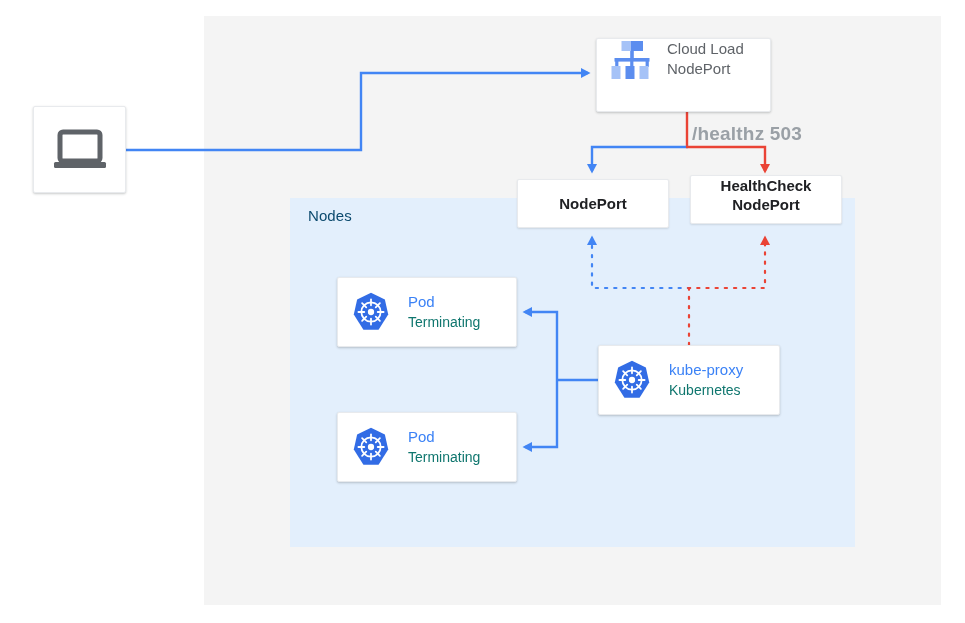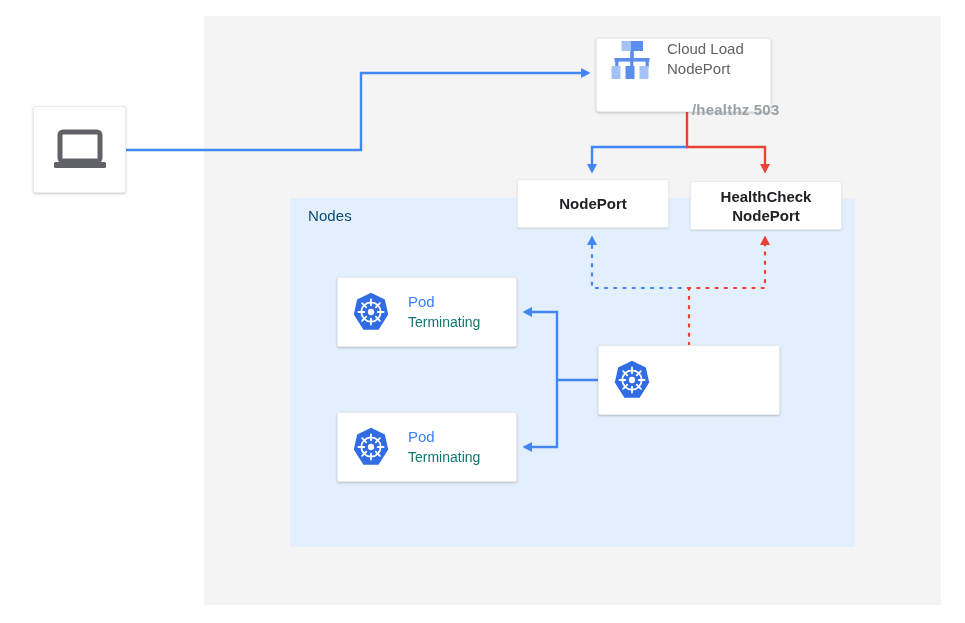--- a/index.html
+++ b/index.html
@@ -35,35 +35,35 @@
   
   #client-box{left:33px;top:106px;width:93px;height:87px;}
   #client-box .laptop{position:absolute;left:50%;top:50%;transform:translate(-50%,-50%);}
 
   
   #lb-box{left:596px;top:38px;width:175px;height:74px;display:flex;align-items:flex-start;padding-left:10px;}
   #lb-box .lbl{margin-left:14px;font-size:15px;line-height:20px;color:#5f6368;}
 
   
   #nodeport-box{left:517px;top:179px;width:152px;height:49px;display:flex;align-items:center;justify-content:center;}
-  #hc-box{left:690px;top:181px;width:152px;height:49px;display:flex;align-items:center;justify-content:center;}
+  #hc-box{left:690px;top:175px;width:152px;height:49px;display:flex;justify-content:center;}
   .np-text{font-size:15px;font-weight:bold;color:#202124;text-align:center;line-height:19px;}
 
   
   #pod1-box{left:337px;top:277px;width:180px;height:70px;display:flex;align-items:center;padding-left:12px;}
   #pod2-box{left:337px;top:412px;width:180px;height:70px;display:flex;align-items:center;padding-left:12px;}
   #kp-box{left:598px;top:345px;width:182px;height:70px;display:flex;align-items:center;padding-left:12px;}
   .k8s-text{margin-left:16px;}
   .k8s-title{font-size:15px;color:#3b82f6;line-height:20px;}
   .k8s-sub{font-size:14px;color:#0f766e;line-height:20px;}
 
   
   #healthz-label{
-    position:absolute;left:692px;top:101px;
-    font-size:15px;font-weight:bold;color:#9aa0a6;letter-spacing:.2px;
+    position:absolute;left:692px;top:123px;
+    font-size:19px;font-weight:bold;color:#9aa0a6;letter-spacing:.2px;
   }
   svg{display:block;}
 </style>
 </head>
 <body>
 
 <div id="canvas">
 
   <div class="region-gray"></div>
   <div class="region-blue"></div>
@@ -206,15 +206,19 @@
           <line x1="50" y1="66" x2="50" y2="80"></line>
           <line x1="20" y1="50" x2="34" y2="50"></line>
           <line x1="66" y1="50" x2="80" y2="50"></line>
           <line x1="28.8" y1="28.8" x2="38.7" y2="38.7"></line>
           <line x1="61.3" y1="61.3" x2="71.2" y2="71.2"></line>
           <line x1="71.2" y1="28.8" x2="61.3" y2="38.7"></line>
           <line x1="38.7" y1="61.3" x2="28.8" y2="71.2"></line>
         </g>
       </svg>
     </span>
+    <span class="k8s-text">
+      <div class="k8s-title">kube-proxy</div>
+      <div class="k8s-sub">Kubernetes</div>
+    </span>
   </div>
 
 </div>
 
 </body></html>

